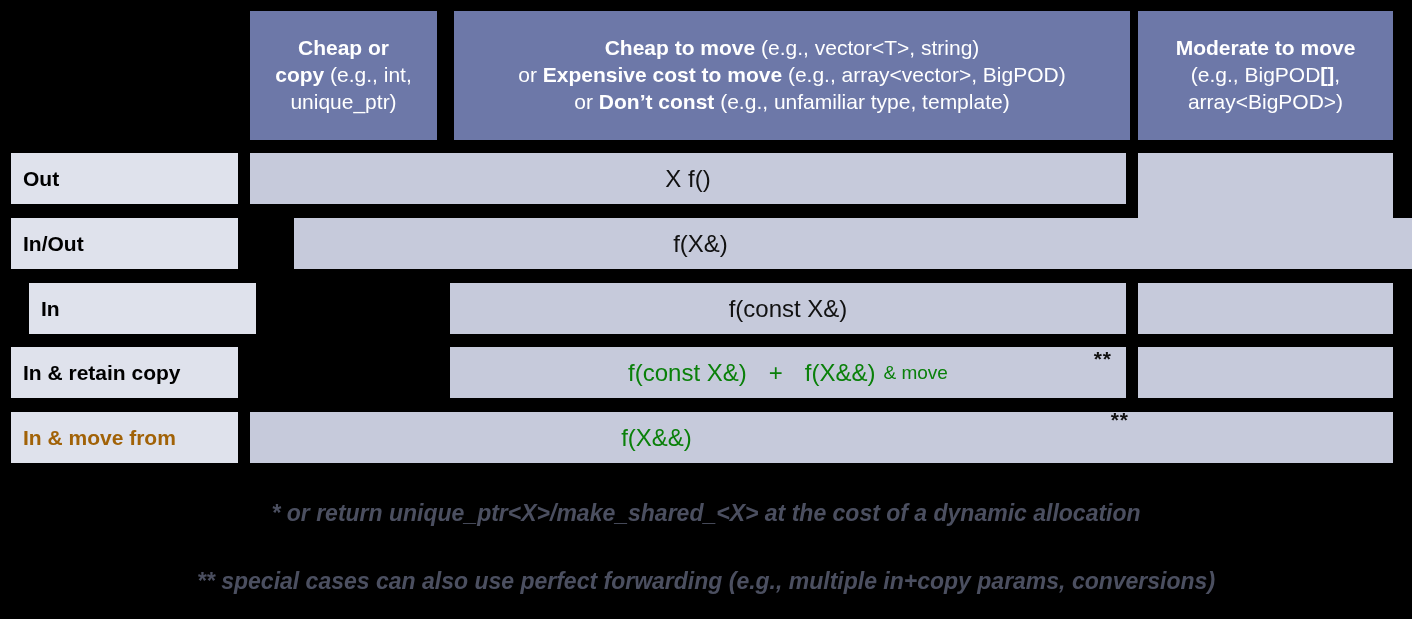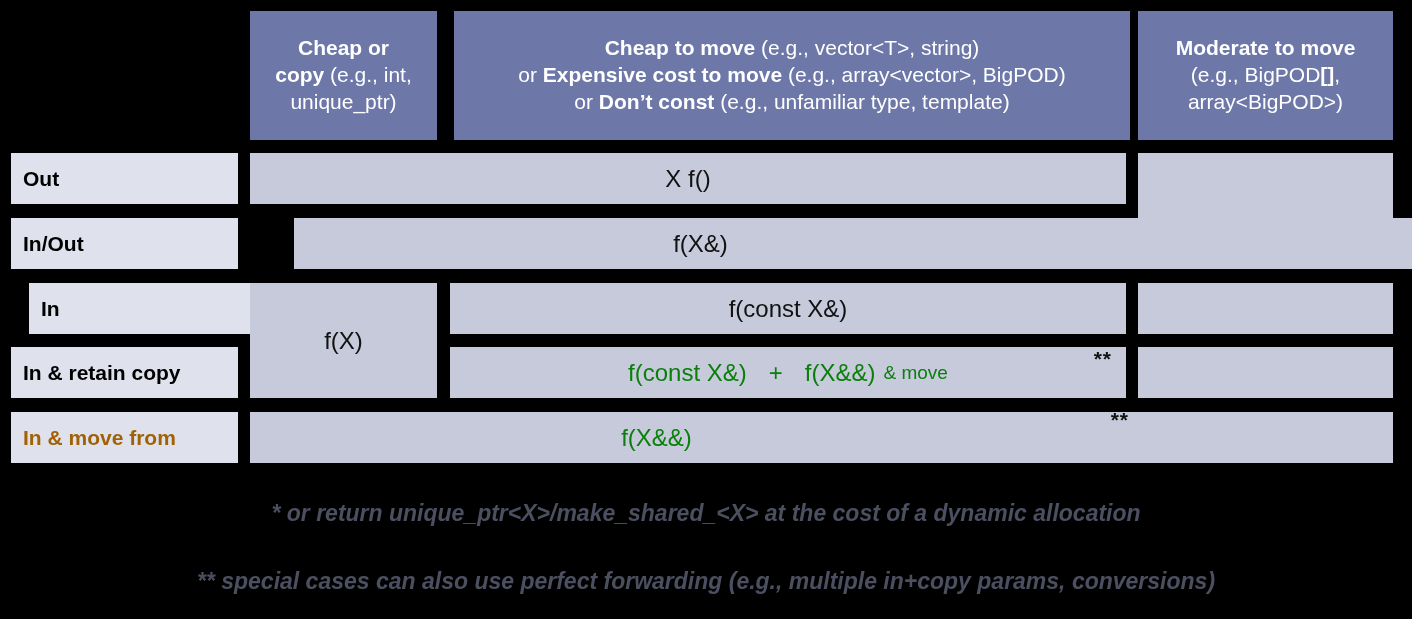--- a/index.html
+++ b/index.html
@@ -137,23 +137,20 @@
     <span>In/Out</span>
   </div>
   <div class="cell body" style="left:250px; top:218px; width:1143px; height:51px;margin-left:44px;">
     <span class="txt" style="position:relative; left:-165px;">f(X&amp;)</span>
   </div>
 
   <div class="cell rowlabel" style="left:13px; top:283px; width:227px; height:51px;margin-left:16px;">
     <span>In</span>
   </div>
 
-  <div class="cell body" style="left:250px; top:283px; width:187px; height:115px;">
-    <span class="txt">f(X)</span>
-  </div>
   <div class="cell body" style="left:450px; top:283px; width:676px; height:51px;">
     <span class="txt">f(const X&amp;)</span>
   </div>
   <div class="cell body empty" style="left:1138px; top:283px; width:255px; height:51px;"></div>
 
   <div class="cell rowlabel" style="left:11px; top:347px; width:227px; height:51px;">
     <span>In &amp; retain copy</span>
   </div>
   <div class="cell body" style="left:450px; top:347px; width:676px; height:51px;">
     <span class="txt" style="color:#0a800a;">f(const X&amp;)</span>

